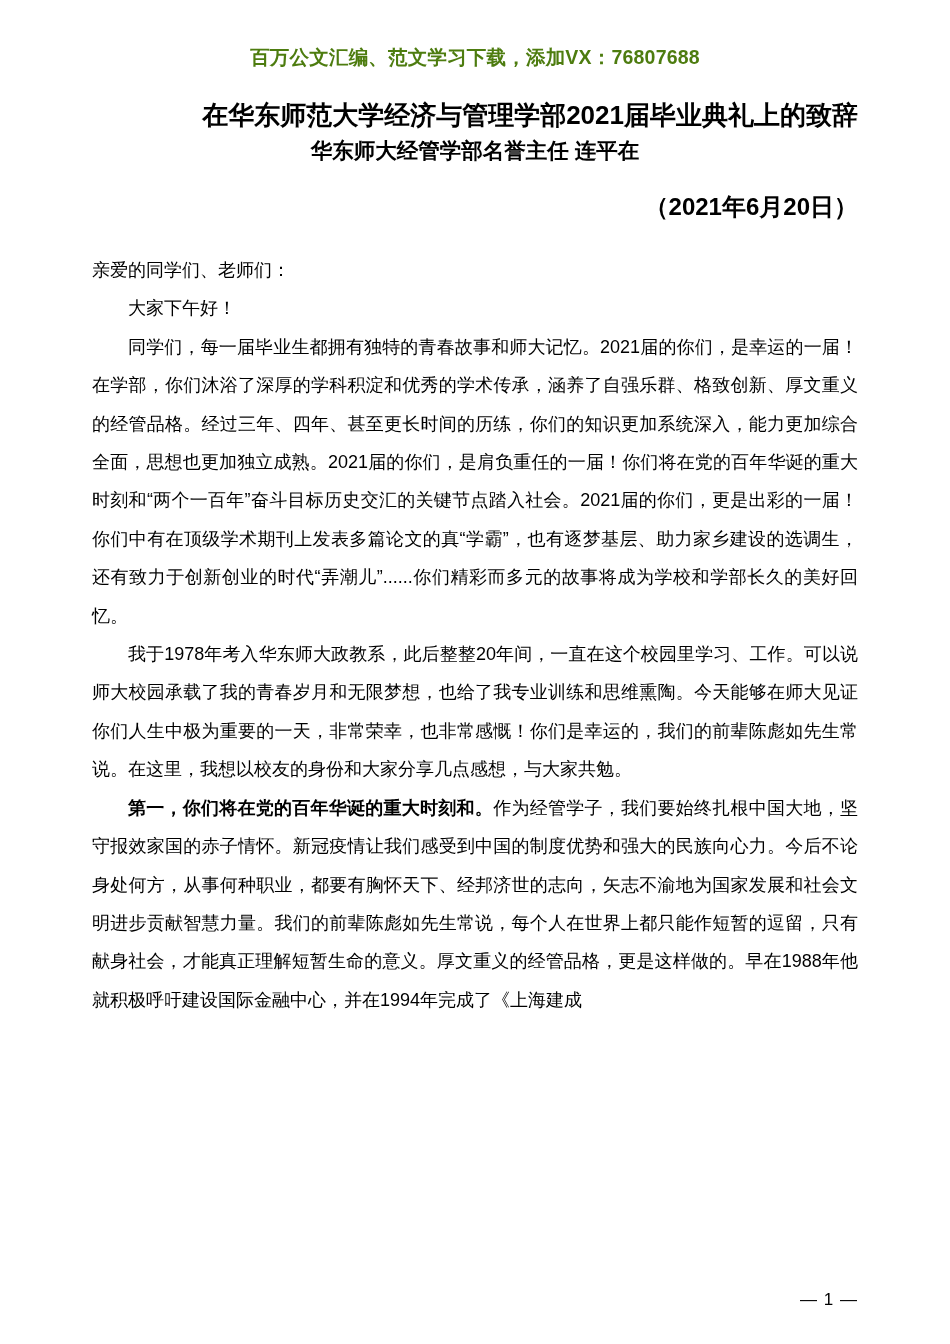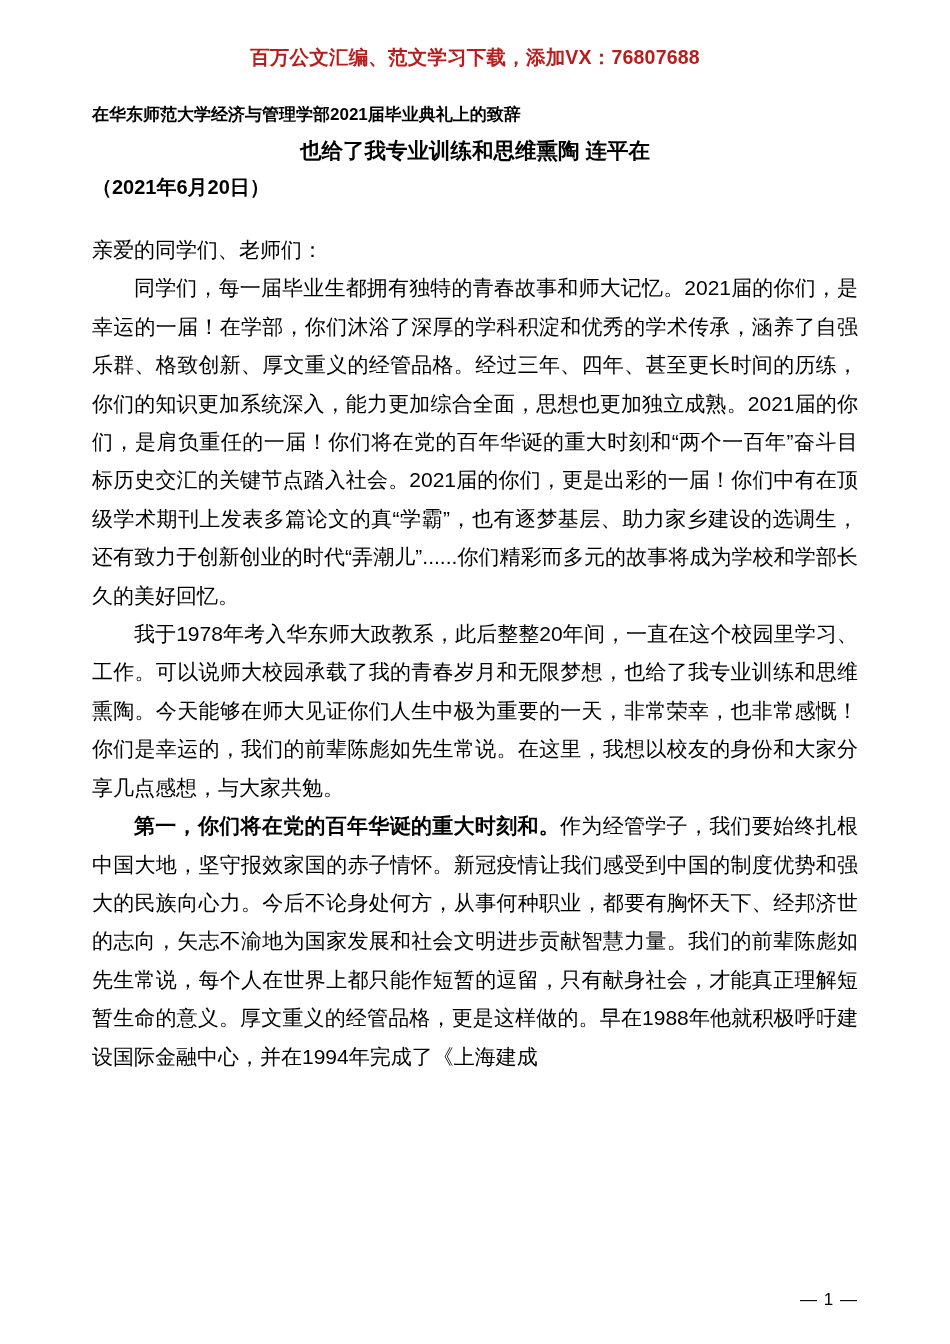--- a/index.html
+++ b/index.html
@@ -17,53 +17,54 @@
   }
   .page {
     width: 950px;
     height: 1344px;
     box-sizing: border-box;
     padding: 0 92px;
     position: relative;
   }
   .watermark {
     text-align: center;
-    color: #b91c1c;
+    color: #4d7c0f;
     font-weight: bold;
     font-size: 19.5px;
     letter-spacing: 0.2px;
     padding-top: 44px;
     padding-bottom: 10px;
     white-space: nowrap;
   }
   .doc-title {
-    text-align: left;
+    text-align: right;
     font-weight: bold;
-    font-size: 17px;
+    font-size: 26px;
     line-height: 36px;
     margin-top: 16px;
   }
   .doc-subtitle {
     text-align: center;
     font-weight: bold;
     font-size: 21.5px;
     line-height: 36px;
   }
   .doc-date {
-    text-align: left;
+    text-align: right;
     font-weight: bold;
-    font-size: 20px;
+    font-size: 24px;
     line-height: 36px;
+    margin-top: 20px;
   }
   .body-text {
     margin-top: 26px;
   }
   p.para {
     margin: 0;
-    font-size: 21px;
+    font-size: 18px;
     line-height: 38.4px;
     text-align: justify;
     text-justify: inter-ideograph;
     letter-spacing: 0px;
   }
   p.indent {
     text-indent: 2em;
   }
   .bold-lead {
     font-weight: bold;
@@ -77,24 +78,25 @@
   }
 </style>
 </head>
 <body>
 
 <div class="page">
 
   <div class="watermark">百万公文汇编、范文学习下载，添加VX：76807688</div>
 
   <div class="doc-title">在华东师范大学经济与管理学部2021届毕业典礼上的致辞</div>
-  <div class="doc-subtitle">也给了我专业训练和思维熏陶  连平在</div>
+  <div class="doc-subtitle">华东师大经管学部名誉主任  连平在</div>
   <div class="doc-date">（2021年6月20日）</div>
 
   <div class="body-text">
     <p class="para">亲爱的同学们、老师们：</p>
+    <p class="para indent">大家下午好！</p>
     <p class="para indent">同学们，每一届毕业生都拥有独特的青春故事和师大记忆。2021届的你们，是幸运的一届！在学部，你们沐浴了深厚的学科积淀和优秀的学术传承，涵养了自强乐群、格致创新、厚文重义的经管品格。经过三年、四年、甚至更长时间的历练，你们的知识更加系统深入，能力更加综合全面，思想也更加独立成熟。2021届的你们，是肩负重任的一届！你们将在党的百年华诞的重大时刻和“两个一百年”奋斗目标历史交汇的关键节点踏入社会。2021届的你们，更是出彩的一届！你们中有在顶级学术期刊上发表多篇论文的真“学霸”，也有逐梦基层、助力家乡建设的选调生，还有致力于创新创业的时代“弄潮儿”......你们精彩而多元的故事将成为学校和学部长久的美好回忆。</p>
     <p class="para indent">我于1978年考入华东师大政教系，此后整整20年间，一直在这个校园里学习、工作。可以说师大校园承载了我的青春岁月和无限梦想，也给了我专业训练和思维熏陶。今天能够在师大见证你们人生中极为重要的一天，非常荣幸，也非常感慨！你们是幸运的，我们的前辈陈彪如先生常说。在这里，我想以校友的身份和大家分享几点感想，与大家共勉。</p>
     <p class="para indent"><span class="bold-lead">第一，你们将在党的百年华诞的重大时刻和。</span><span>作为经管学子，我们要始终扎根中国大地，坚守报效家国的赤子情怀。新冠疫情让我们感受到中国的制度优势和强大的民族向心力。今后不论身处何方，从事何种职业，都要有胸怀天下、经邦济世的志向，矢志不渝地为国家发展和社会文明进步贡献智慧力量。我们的前辈陈彪如先生常说，每个人在世界上都只能作短暂的逗留，只有献身社会，才能真正理解短暂生命的意义。厚文重义的经管品格，更是这样做的。早在1988年他就积极呼吁建设国际金融中心，并在1994年完成了《上海建成</span></p>
   </div>
 
   <div class="page-number">— 1 —</div>
 </div>
 
 </body></html>

